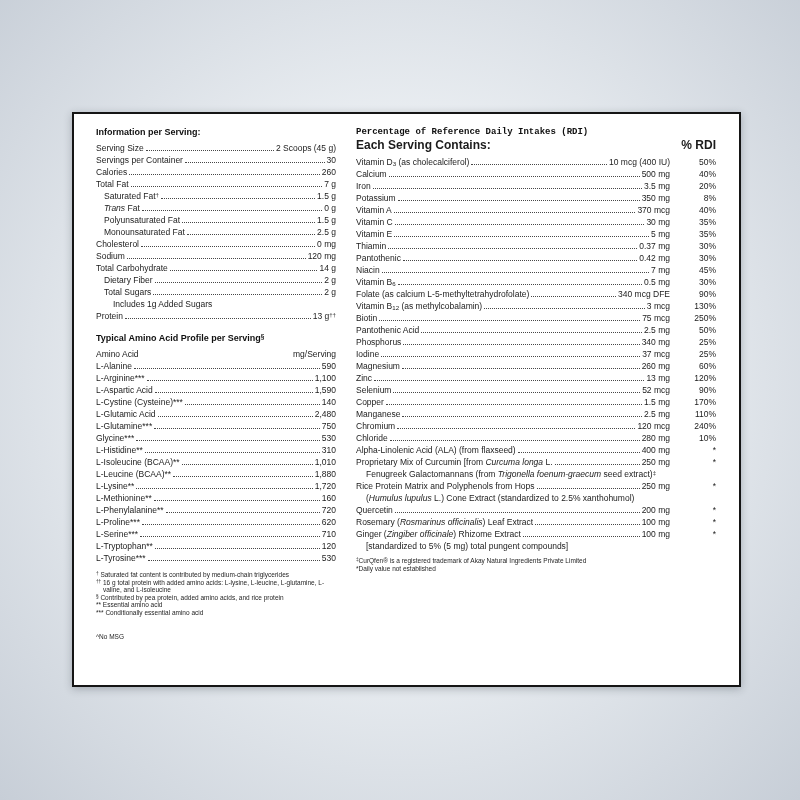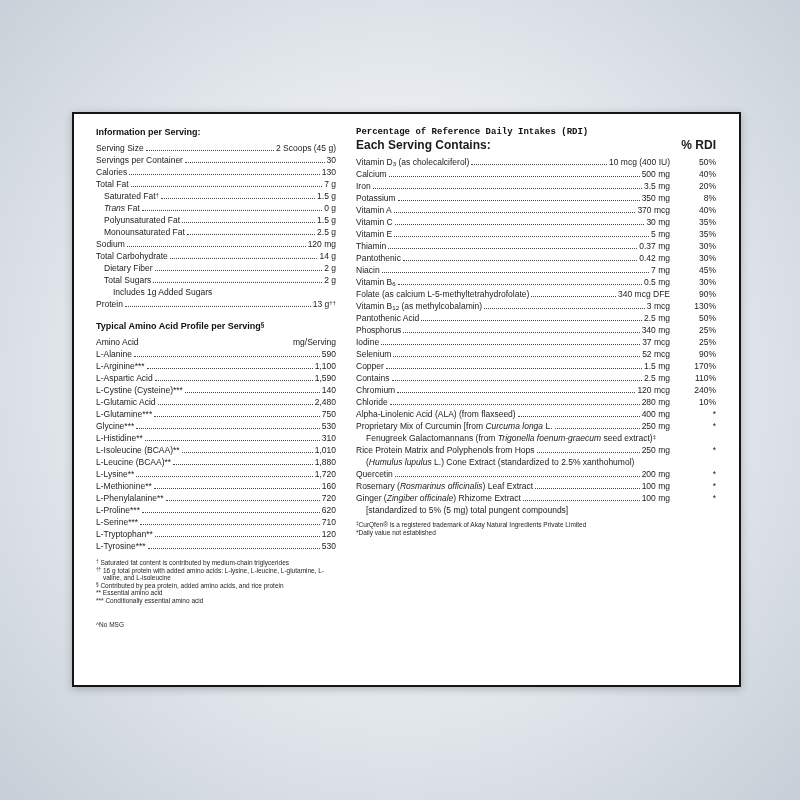--- a/index.html
+++ b/index.html
@@ -51,21 +51,21 @@
           <span class="val">2 Scoops (45 g)</span>
         </div>
         <div class="row">
           <span class="lbl">Servings per Container</span>
           <span class="dots"></span>
           <span class="val">30</span>
         </div>
         <div class="row">
           <span class="lbl">Calories</span>
           <span class="dots"></span>
-          <span class="val">130</span>
+          <span class="val">260</span>
         </div>
         <div class="row">
           <span class="lbl">Total Fat</span>
           <span class="dots"></span>
           <span class="val">7 g</span>
         </div>
         <div class="row ind1">
           <span class="lbl">Saturated Fat<sup>†</sup></span>
           <span class="dots"></span>
           <span class="val">1.5 g</span>
@@ -77,20 +77,25 @@
         </div>
         <div class="row ind1">
           <span class="lbl">Polyunsaturated Fat</span>
           <span class="dots"></span>
           <span class="val">1.5 g</span>
         </div>
         <div class="row ind1">
           <span class="lbl">Monounsaturated Fat</span>
           <span class="dots"></span>
           <span class="val">2.5 g</span>
+        </div>
+        <div class="row">
+          <span class="lbl">Cholesterol</span>
+          <span class="dots"></span>
+          <span class="val">0 mg</span>
         </div>
         <div class="row">
           <span class="lbl">Sodium</span>
           <span class="dots"></span>
           <span class="val">120 mg</span>
         </div>
         <div class="row">
           <span class="lbl">Total Carbohydrate</span>
           <span class="dots"></span>
           <span class="val">14 g</span>
@@ -301,51 +306,69 @@
           <span class="val">340 mcg DFE</span>
           <span class="rdi">90%</span>
         </div>
         <div class="row">
           <span class="lbl">Vitamin B<sub>12</sub> (as methylcobalamin)</span>
           <span class="dots"></span>
           <span class="val">3 mcg</span>
           <span class="rdi">130%</span>
         </div>
         <div class="row">
+          <span class="lbl">Biotin</span>
+          <span class="dots"></span>
+          <span class="val">75 mcg</span>
+          <span class="rdi">250%</span>
+        </div>
+        <div class="row">
           <span class="lbl">Pantothenic Acid</span>
           <span class="dots"></span>
           <span class="val">2.5 mg</span>
           <span class="rdi">50%</span>
         </div>
         <div class="row">
           <span class="lbl">Phosphorus</span>
           <span class="dots"></span>
           <span class="val">340 mg</span>
           <span class="rdi">25%</span>
         </div>
         <div class="row">
           <span class="lbl">Iodine</span>
           <span class="dots"></span>
           <span class="val">37 mcg</span>
           <span class="rdi">25%</span>
         </div>
         <div class="row">
+          <span class="lbl">Magnesium</span>
+          <span class="dots"></span>
+          <span class="val">260 mg</span>
+          <span class="rdi">60%</span>
+        </div>
+        <div class="row">
+          <span class="lbl">Zinc</span>
+          <span class="dots"></span>
+          <span class="val">13 mg</span>
+          <span class="rdi">120%</span>
+        </div>
+        <div class="row">
           <span class="lbl">Selenium</span>
           <span class="dots"></span>
           <span class="val">52 mcg</span>
           <span class="rdi">90%</span>
         </div>
         <div class="row">
           <span class="lbl">Copper</span>
           <span class="dots"></span>
           <span class="val">1.5 mg</span>
           <span class="rdi">170%</span>
         </div>
         <div class="row">
-          <span class="lbl">Contains</span>
+          <span class="lbl">Manganese</span>
           <span class="dots"></span>
           <span class="val">2.5 mg</span>
           <span class="rdi">110%</span>
         </div>
         <div class="row">
           <span class="lbl">Chromium</span>
           <span class="dots"></span>
           <span class="val">120 mcg</span>
           <span class="rdi">240%</span>
         </div>

